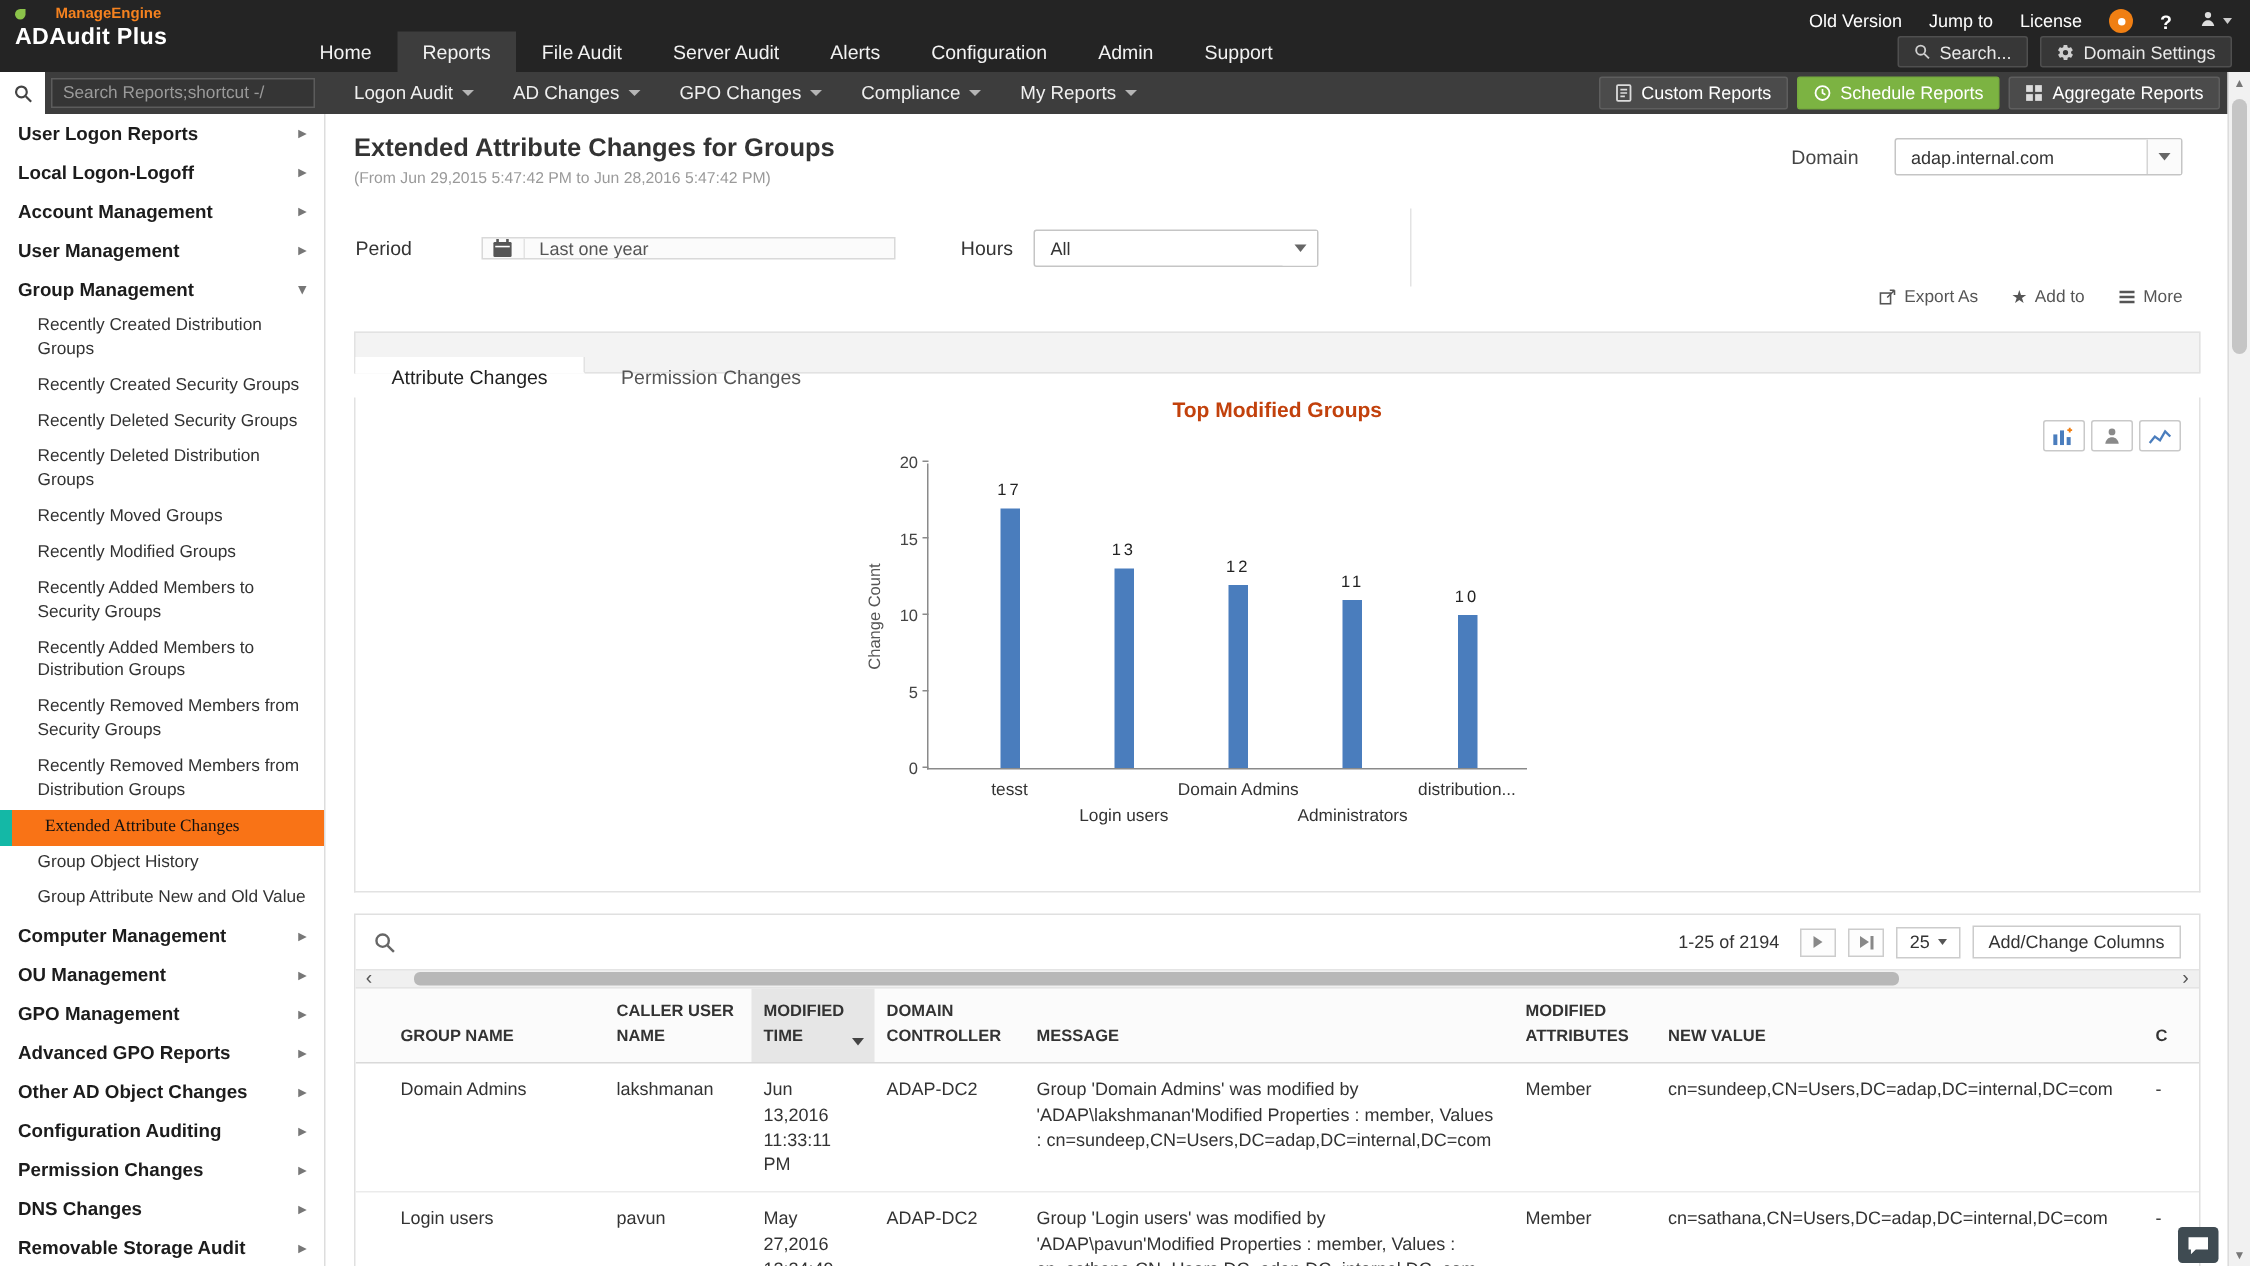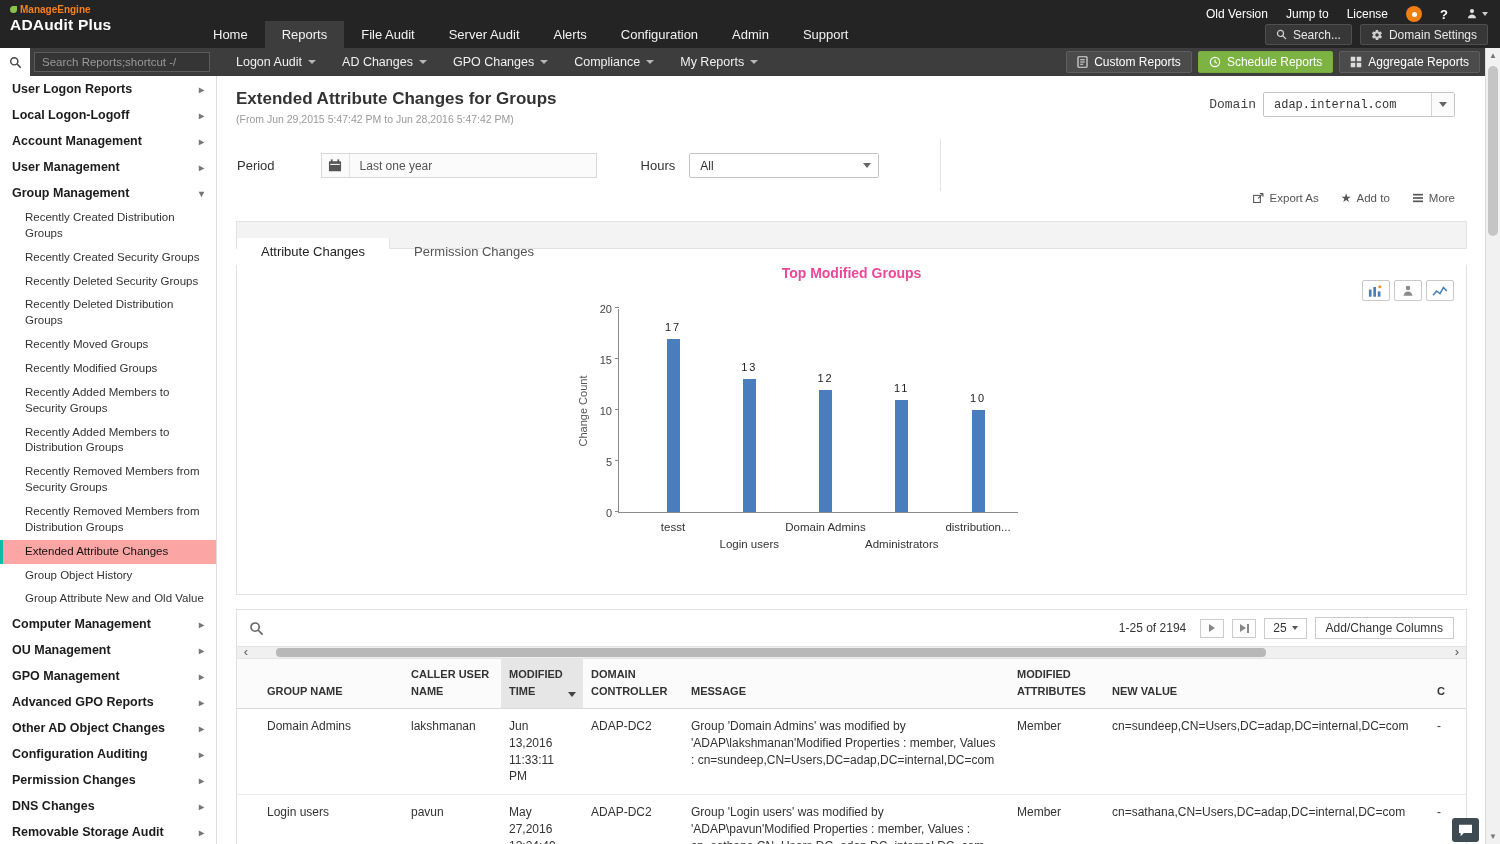--- a/index.html
+++ b/index.html
@@ -5,21 +5,21 @@
   * { margin:0; padding:0; box-sizing:border-box; }
   html,body { width:1500px; height:844px; overflow:hidden; }
   body { font-family:"Liberation Sans", sans-serif; background:#fff; }
   button { font-family:inherit; cursor:pointer; }
 
   .page { position:relative; width:1500px; height:844px; overflow:hidden; background:#fff; }
 
   
   .topbar { position:absolute; top:0; left:0; right:0; height:48px; background:#242424; z-index:6; }
   .brand { position:absolute; left:10px; top:4px; cursor:pointer; }
-  .me-row { display:flex; align-items:center; gap:3px; }
+  .me-row { display:flex; align-items:center; gap:20px; }
   .me-leaf { width:7px; height:7px; border-radius:50% 0 50% 50%; background:#8bc34a; }
   .me-name { color:#f5821f; font-size:10px; font-weight:bold; }
   .product-name { color:#fff; font-size:15.5px; font-weight:bold; margin-top:1px; letter-spacing:.2px; }
   .topnav { position:absolute; left:196px; bottom:0; display:flex; }
   .topnav-item { color:#f2f2f2; font-size:13px; padding:0 17px; height:27px; line-height:27px; cursor:pointer; white-space:nowrap; }
   .topnav-item.active { background:#3d3d3d; }
   .top-links { position:absolute; right:12px; top:5px; display:flex; align-items:center; gap:18px; }
   .top-link { color:#fff; font-size:12px; cursor:pointer; white-space:nowrap; }
   .orange-badge { width:16px; height:16px; border-radius:50%; background:#f07f13; display:flex; align-items:center; justify-content:center; cursor:pointer; }
   .orange-badge i { width:5px; height:5px; background:#fff; border-radius:50%; display:block; }
@@ -39,54 +39,54 @@
   .caret-down { width:0; height:0; border-left:4px solid transparent; border-right:4px solid transparent; border-top:4px solid #b5b5b5; display:inline-block; }
   .tb-buttons { margin-left:auto; margin-right:20px; display:flex; gap:6px; }
   .tb-btn { height:22px; display:flex; align-items:center; gap:6px; padding:0 10px; font-size:12px; color:#fff; background:#4b4b4b; border:1px solid #5e5e5e; border-radius:2px; white-space:nowrap; }
   .tb-btn.green { background:#7cb342; border-color:#76ab3e; }
 
   
   .sidebar { position:absolute; top:76px; left:0; width:217px; bottom:0; background:#fff; border-right:1px solid #ddd; overflow:hidden; z-index:4; }
   .side-item { display:flex; justify-content:space-between; align-items:center; padding:6px 12px; font-size:12.5px; font-weight:bold; color:#1c1c1c; cursor:pointer; }
   .side-item .chev { color:#777; font-size:10px; }
   .side-sub { font-size:11.5px; color:#333; padding:4px 4px 4px 25px; line-height:1.38; cursor:pointer; }
-  .side-sub.selected { background:#fca5a5; border-left:3px solid #14b8a6; padding-left:22px; color:#111; }
+  .side-sub.selected { background:#f97316; border-left:8px solid #14b8a6; padding-left:22px; color:#111;font-family:Liberation Serif, serif; }
 
   
   .main { position:absolute; left:218px; top:76px; right:15px; bottom:0; background:#fff; overflow:hidden; }
   .page-head { position:relative; padding:13px 18px 0; }
   .page-title { font-size:17px; font-weight:bold; color:#333; }
   .page-subtitle { font-size:10.5px; color:#9a9a9a; margin-top:4px; }
-  .domain-box { position:absolute; right:30px; top:16px; display:flex; align-items:center; gap:7px;font-family:Liberation Mono, monospace; }
+  .domain-box { position:absolute; right:30px; top:16px; display:flex; align-items:center; gap:24px; }
   .domain-label { font-size:13px; color:#444; }
   .fselect { display:flex; align-items:center; border:1px solid #c5c5c5; background:#fff; height:25px; border-radius:2px; cursor:pointer; }
   .fselect .sel-text { padding:0 10px; font-size:12px; color:#333; white-space:nowrap; }
   .fselect .sel-caret { width:23px; height:100%; border-left:1px solid #d5d5d5; display:flex; align-items:center; justify-content:center; background:#fbfbfb; margin-left:auto; }
   .sel-caret i { width:0; height:0; border-left:4.5px solid transparent; border-right:4.5px solid transparent; border-top:5px solid #666; display:block; }
 
   .filter-row { display:flex; align-items:center; margin-top:28px; padding-left:19px; position:relative; }
   .filter-label { font-size:13px; color:#333; }
-  .period-field { display:flex; margin-left:46px; height:25px; border:1px solid #d9d9d9; background:#fbfbfb; }
+  .period-field { display:flex; margin-left:46px; height:15px; border:1px solid #d9d9d9; background:#fbfbfb; }
   .cal-box { width:28px; display:flex; align-items:center; justify-content:center; border-right:1px solid #e3e3e3; cursor:pointer; }
   .period-input { width:246px; border:none; background:transparent; font-size:12px; color:#555; padding:0 10px; outline:none; }
   .hours-label { margin-left:44px; }
   .hours-select { width:190px; margin-left:14px; }
   .filter-divider { position:absolute; left:722px; top:-14px; height:52px; width:1px; background:#e3e3e3; }
 
   .actions-row { display:flex; justify-content:flex-end; align-items:center; gap:22px; padding-right:30px; margin-top:13px; font-size:11.5px; color:#555; }
   .action-link { display:flex; align-items:center; gap:5px; cursor:pointer; white-space:nowrap; }
   .star-glyph { font-size:12px; color:#555; }
 
   .tabs { display:flex; margin:16px 18px 0; background:#f3f3f3; border:1px solid #e2e2e2; border-bottom:1px solid #e2e2e2; height:28px; }
   .tab { padding:0 24px; line-height:27px; font-size:13px; color:#555; cursor:pointer; white-space:nowrap;margin-top:16px; }
   .tab.active { background:#fff; color:#222; border-right:1px solid #e2e2e2; margin-bottom:-1px; border-bottom:1px solid #fff; }
 
   
   .chart-panel { margin:0 18px; border:1px solid #e2e2e2; border-top:none; height:330px; position:relative; background:#fff; }
-  .chart-title { text-align:center; margin-top:16px; font-size:14px; font-weight:bold; color:#ec4899; }
+  .chart-title { text-align:center; margin-top:16px; font-size:14px; font-weight:bold; color:#c2410c; }
   .chart-icons { position:absolute; right:12px; top:15px; display:flex; gap:4px; }
   .chart-icon-btn { width:28px; height:21px; border:1px solid #c9c9c9; background:#fff; border-radius:2px; display:flex; align-items:center; justify-content:center; }
   .plot { position:absolute; left:381px; top:44px; width:400px; height:204px; border-left:1px solid #8a8a8a; border-bottom:1px solid #8a8a8a; }
   .y-title-wrap { position:absolute; left:-44px; top:0; height:204px; width:16px; display:flex; align-items:center; justify-content:center; }
   .y-title-wrap span { transform:rotate(-90deg); font-size:11px; color:#555; white-space:nowrap; }
   .ytick-mark { position:absolute; left:-4px; width:4px; height:1px; background:#8a8a8a; }
   .ytick-label { position:absolute; left:-31px; width:24px; text-align:right; font-size:11px; color:#444; }
   .bar { position:absolute; bottom:0; width:13px; background:#4a7dbd; cursor:pointer; }
   .bar-val { position:absolute; width:40px; text-align:center; font-size:11px; font-weight:normal; color:#222; letter-spacing:2px; }
   .xlab { position:absolute; transform:translateX(-50%); font-size:11.5px; color:#333; white-space:nowrap; }

